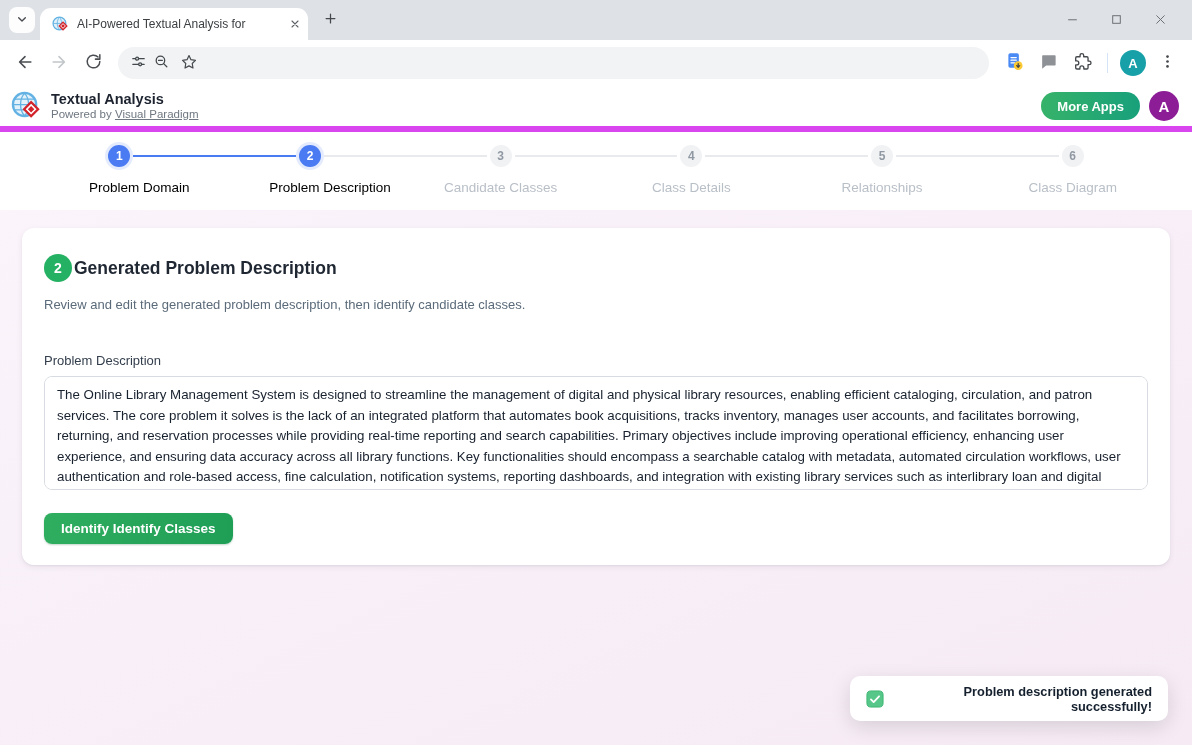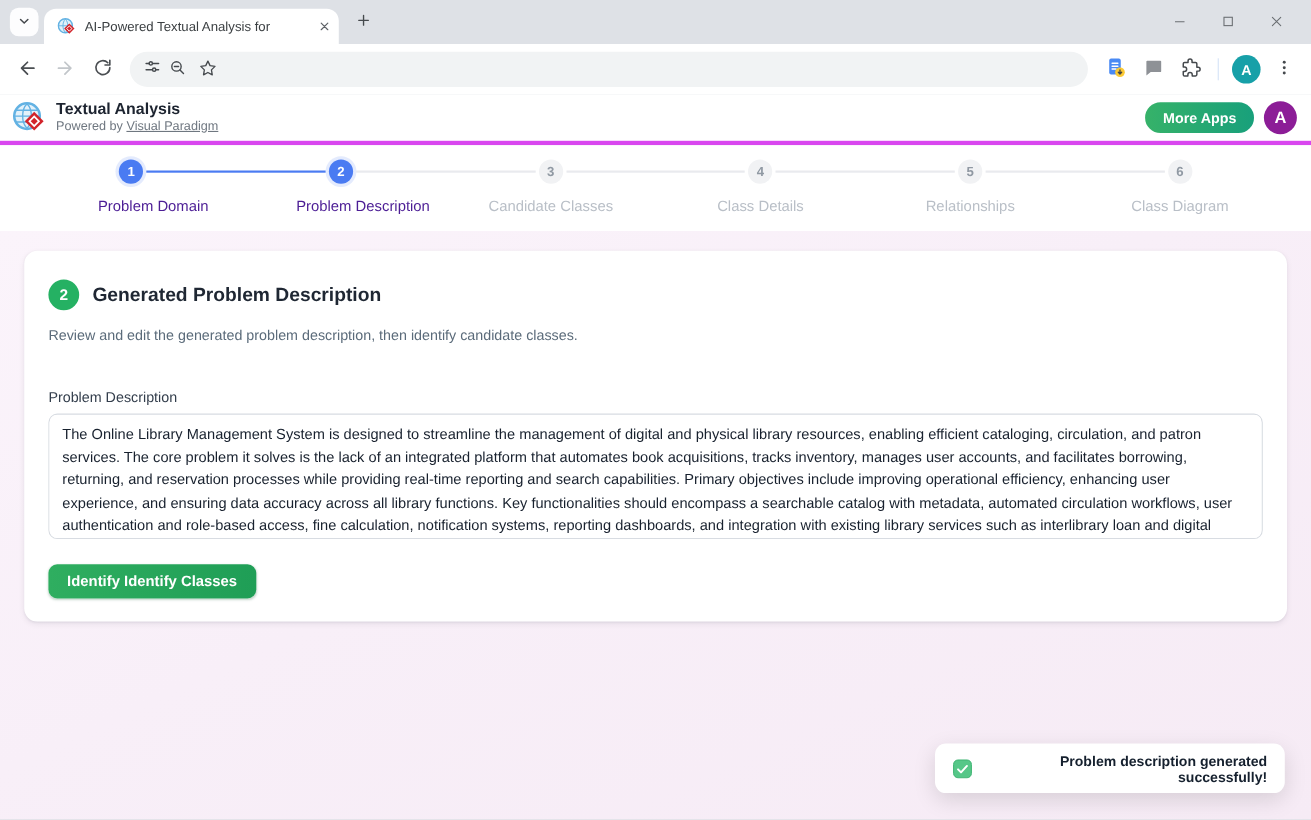--- a/index.html
+++ b/index.html
@@ -29,21 +29,21 @@
     align-items:center; padding:0 4px 0 12px; margin:0 8px; min-width:0; }
   .omni-url { flex:1; font-size:14px; color:#202124; white-space:nowrap; overflow:hidden; margin-left:9px; }
   .omni-btn { width:28px; height:28px; border:none; background:transparent; border-radius:50%;
     display:flex; align-items:center; justify-content:center; padding:0; }
   .toolbar-sep { width:1px; height:20px; background:#d5e3f7; margin:0 8px; }
   .chrome-avatar { width:26px; height:26px; border-radius:50%; background:#17a0a8; color:#fff;
     font-size:13px; font-weight:bold; display:flex; align-items:center; justify-content:center;
     border:none; padding:0; margin:0 4px; }
 
   
-  .app-header { height:46px; background:#fff; border-bottom:4px solid #d946ef; display:flex;
+  .app-header { height:46px; background:#fff; border-bottom:6px solid #d946ef; display:flex;
     align-items:center; padding:0 11px; }
   .app-logo { width:31px; height:31px; display:flex; }
   .app-titles { margin-left:9px; line-height:1.15; }
   .app-title { font-size:14.5px; font-weight:bold; color:#1d2430; }
   .app-sub { font-size:11.5px; color:#6f7780; }
   .app-sub a { color:#6f7780; text-decoration:underline; }
   .more-apps-btn { margin-left:auto; height:28px; padding:0 16px; border:none; border-radius:14px;
     background:linear-gradient(90deg,#36b269,#18a07b); color:#fff; font-weight:bold; font-size:13px;
     font-family:inherit; }
   .header-avatar { width:30px; height:30px; border-radius:50%; background:#8c1d97; color:#fff;
@@ -51,34 +51,34 @@
     border:none; padding:0; margin:0 2px 0 9px; }
 
   
   .stepper { height:78px; background:#fff; display:flex; padding:13px 24px 0; }
   .step { flex:1; display:flex; flex-direction:column; align-items:center; position:relative; }
   .step-circle { width:22px; height:22px; border-radius:50%; background:#f1f2f4; color:#9099a3;
     font-size:12px; font-weight:bold; display:flex; align-items:center; justify-content:center; z-index:1; }
   .step.done .step-circle, .step.active .step-circle { background:#4a7bf2; color:#fff;
     box-shadow:0 0 0 3px rgba(74,123,242,.15); }
   .step-label { margin-top:13px; font-size:13.5px; color:#b9bfc7; }
-  .step.done .step-label, .step.active .step-label { color:#4c1d95;margin-left:40px; }
+  .step.done .step-label, .step.active .step-label { color:#000000;margin-left:40px; }
   .step + .step::before { content:""; position:absolute; top:10px; height:2px;
     right:calc(50% + 14px); width:calc(100% - 28px); background:#e9eaee; }
   .step.connector-blue::before { background:#4a7bf2; }
 
   
   .content { height:535px; position:relative; padding-top:18px;
     background:linear-gradient(155deg,#fbf4fb 0%, #f8eff8 45%, #f6ebf5 100%); }
   .card { margin:0 22px; height:337px; background:#fff; border-radius:12px; padding:26px 22px;
     box-shadow:0 1px 2px rgba(16,24,40,.05), 0 2px 6px rgba(16,24,40,.07); }
   .card-head { display:flex; align-items:center; }
   .badge { width:28px; height:28px; border-radius:50%; background:#25b163; color:#fff;
     font-weight:bold; font-size:14px; display:flex; align-items:center; justify-content:center; flex:0 0 auto; }
-  .card-title { margin-left:12px; font-size:17.5px; font-weight:bold; color:#1f2733; }
+  .card-title { margin-left:2px; font-size:17.5px; font-weight:bold; color:#1f2733; }
   .card-sub { margin-top:15px; font-size:13px; color:#5b6b7a; }
   .field-label { margin-top:41px; font-size:13px; color:#333e4c; }
   .desc-textarea { margin-top:8px; width:100%; height:114px; border:1px solid #d8dce2; border-radius:8px;
     padding:8px 12px; font-family:"Liberation Sans",sans-serif; font-size:13.3px; line-height:20.5px;
     color:#18212e; resize:none; outline:none; display:block; }
   .action-btn { margin-top:23px; height:31px; padding:0 17px; border:none; border-radius:8px;
     background:linear-gradient(90deg,#2fae60,#1f9e56); color:#fff; font-weight:bold; font-size:13.5px;
     font-family:inherit; box-shadow:0 1px 2px rgba(20,90,50,.25); }
 
   

